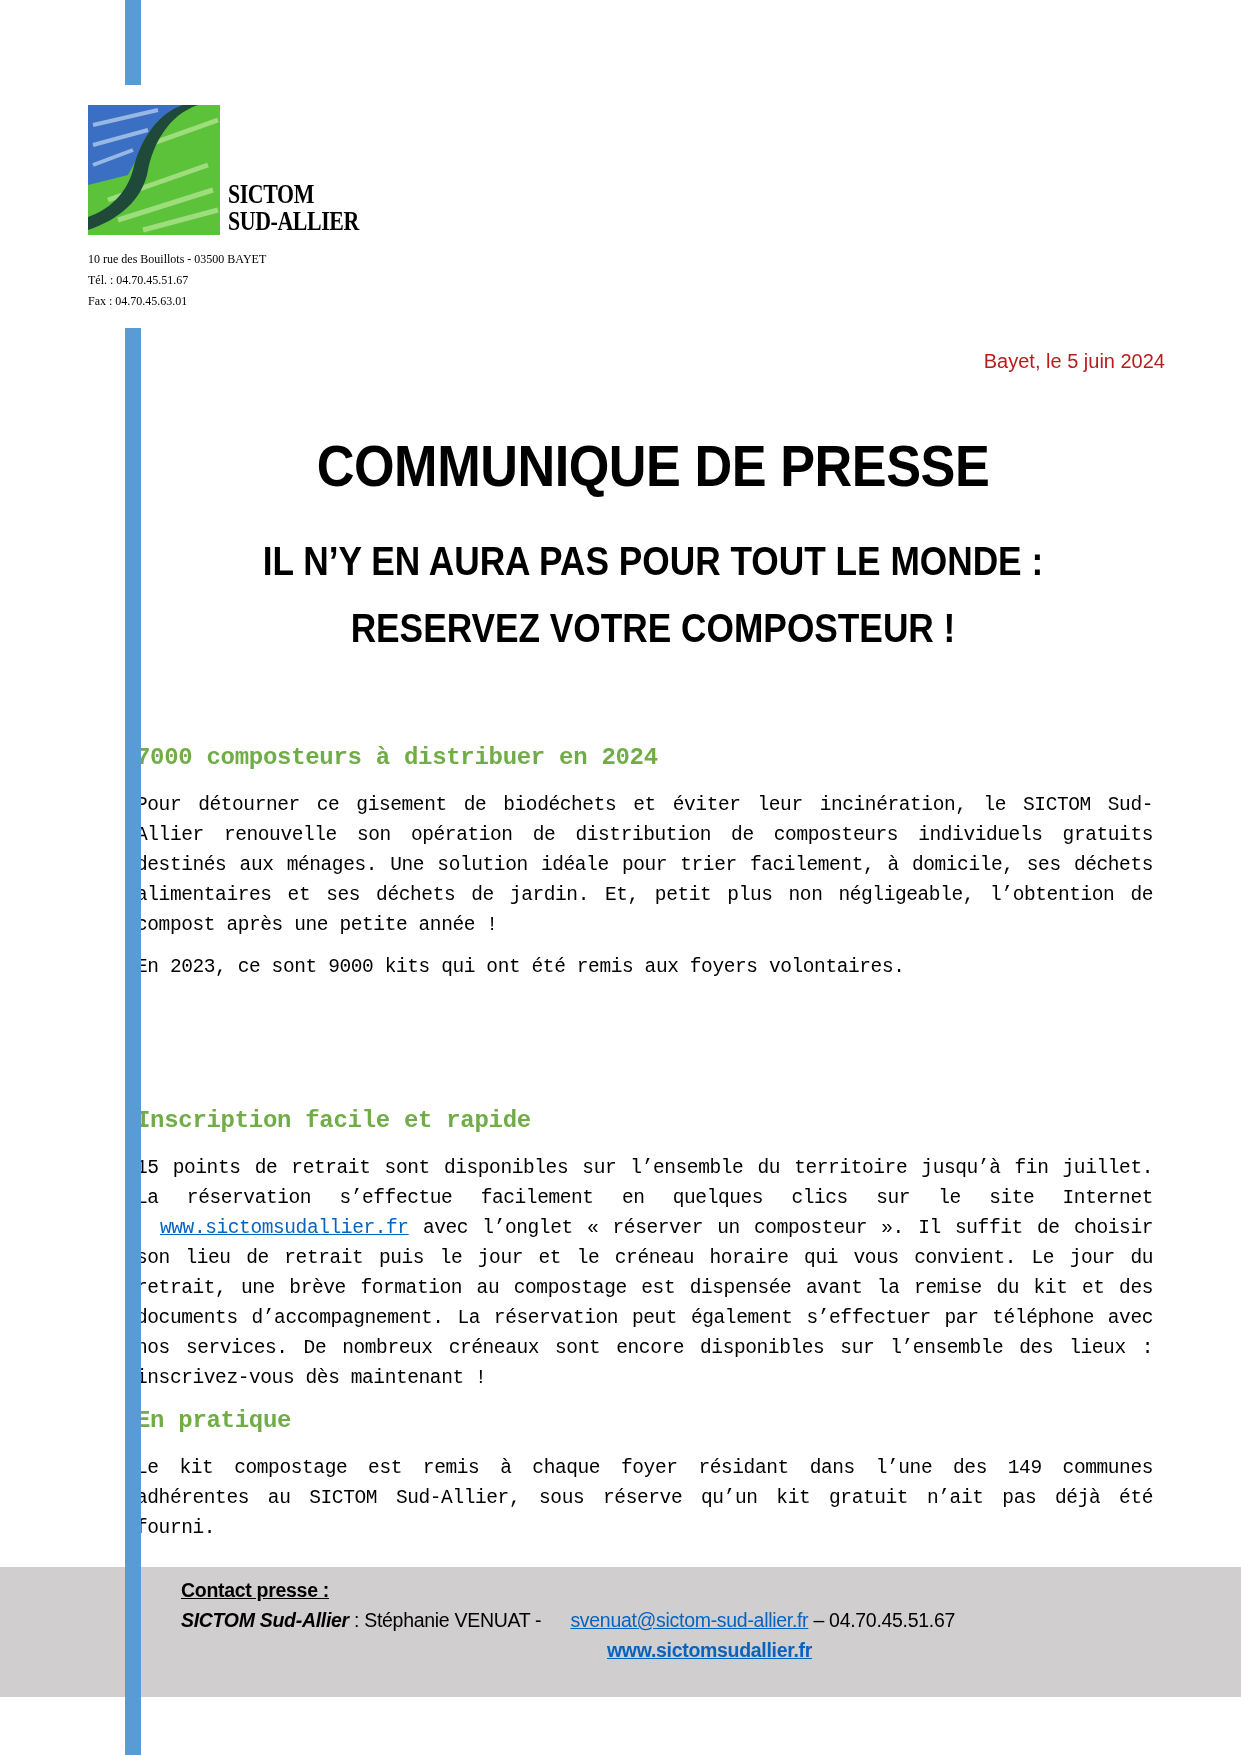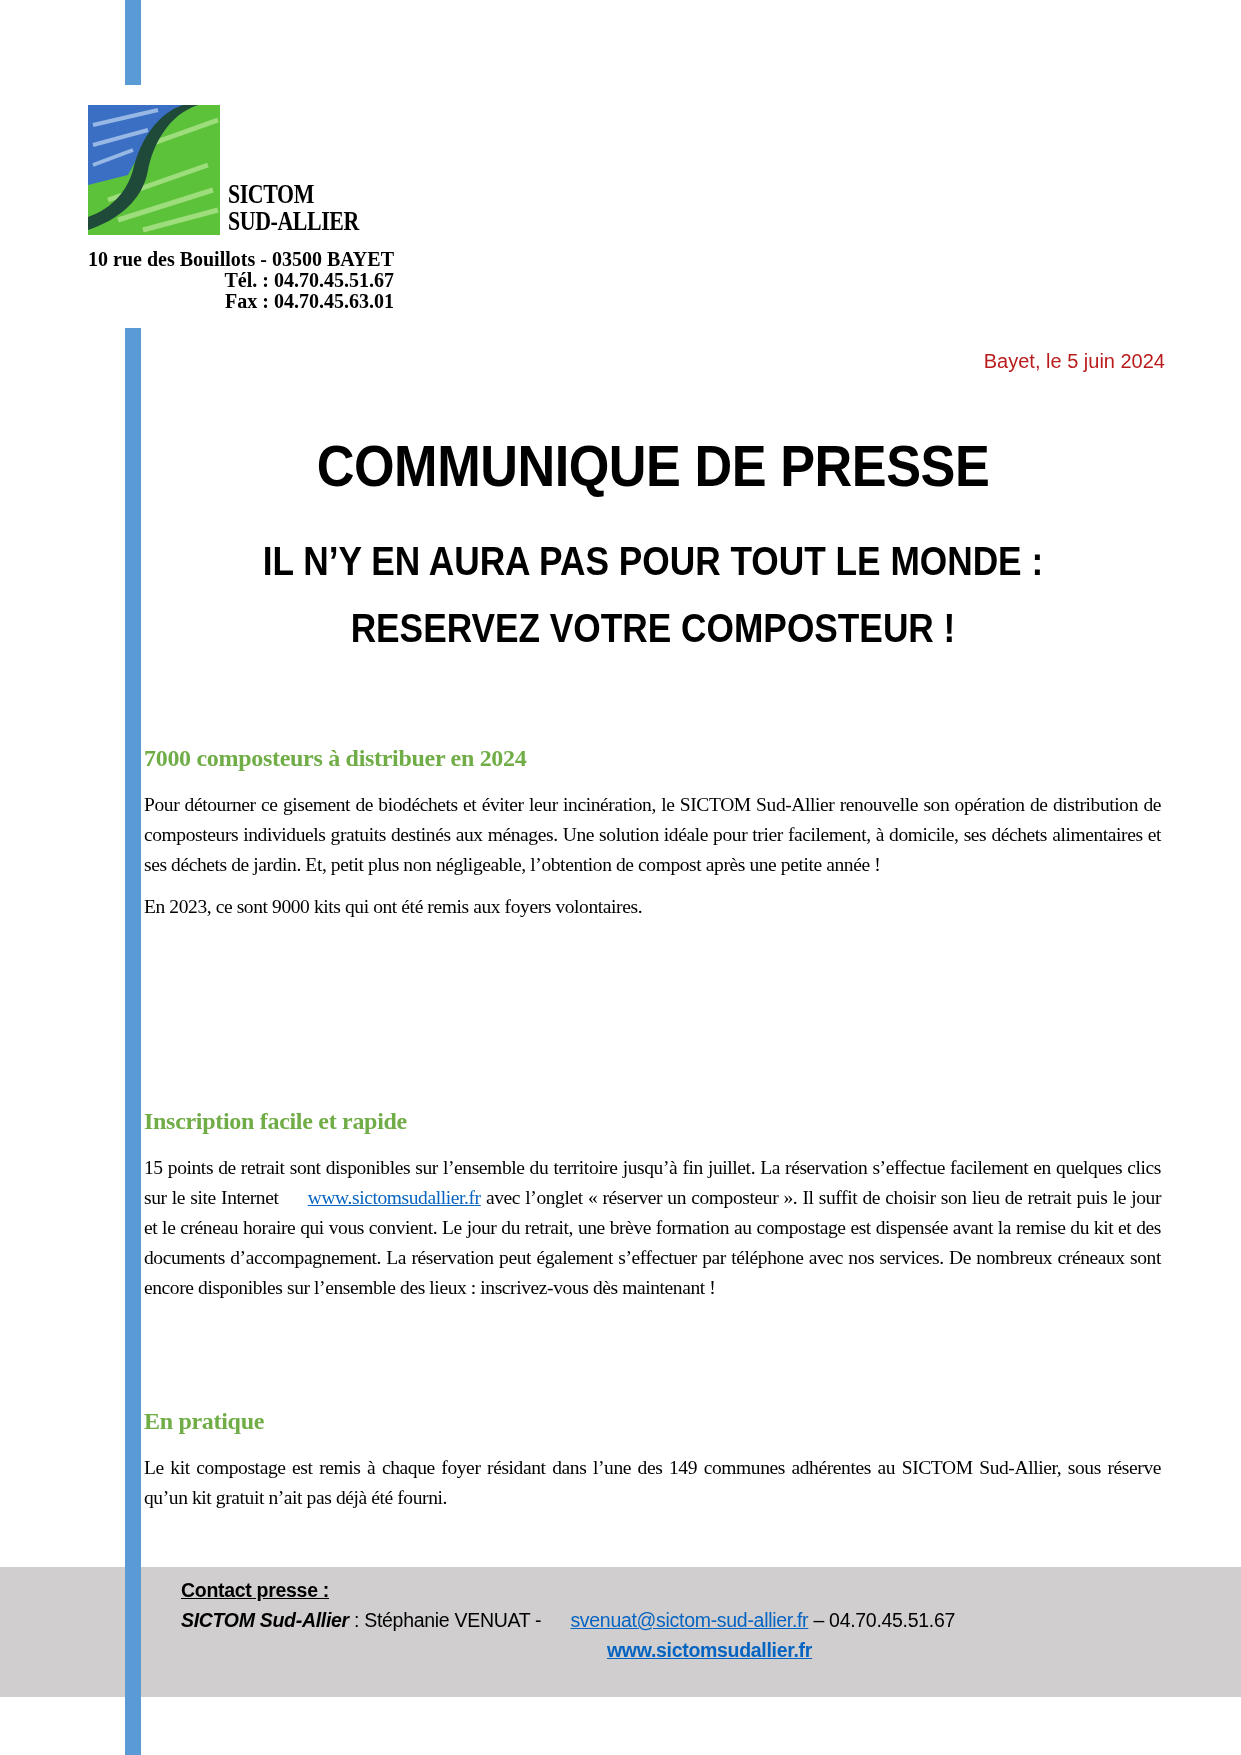--- a/index.html
+++ b/index.html
@@ -2,25 +2,25 @@
 <html><head>
 <meta charset="utf-8">
 <style>
   html, body { margin:0; padding:0; background:#ffffff; }
   body { width:1241px; height:1755px; position:relative; overflow:hidden; font-family:"Liberation Sans", sans-serif; color:#000; }
   .bar-top { position:absolute; left:125px; top:0; width:16px; height:85px; background:#5B9BD5; }
   .bar-main { position:absolute; left:125px; top:328px; width:16px; height:1427px; background:#5B9BD5; z-index:2; }
   .logo { position:absolute; left:88px; top:105px; width:132px; height:130px; overflow:hidden; }
   .logo svg { width:100%; height:100%; display:block; }
   .logo-name { position:absolute; left:228px; top:180px; font-family:"Liberation Serif", serif; font-weight:bold; font-size:28px; line-height:27px; transform:scaleX(0.78); transform-origin:left top; letter-spacing:-0.5px; }
-  .address { position:absolute; left:88px; top:249px; font-family:"Liberation Serif", serif; font-weight:bold; font-size:20px; line-height:21px;text-align:right; }
+  .address { position:absolute; left:88px; top:249px; font-family:"Liberation Serif", serif; font-weight:normal; font-size:12px; line-height:21px; }
   .date { position:absolute; right:76px; top:350px; font-size:20px; color:#b91c1c; }
   .title { position:absolute; left:141px; width:1024px; top:432px; text-align:center; font-weight:bold; font-size:58px; letter-spacing:-0.5px; transform:scaleX(0.9); transform-origin:center top; }
   .subtitle { position:absolute; left:141px; width:1024px; top:528px; text-align:center; font-weight:bold; font-size:41px; line-height:67px; transform:scaleX(0.86); transform-origin:center top; }
-  .content { position:absolute; left:144px; width:1017px; font-family:Liberation Serif, serif; font-size:19.5px; line-height:30px; }
+  .content { position:absolute; left:136px; width:1017px; font-family:Liberation Mono, monospace; font-size:19.5px; line-height:30px; }
   .section h2 { margin:0 0 17px 0; color:#70AD47; font-size:24px; font-weight:bold; line-height:30px; letter-spacing:-0.3px; }
   .section p { margin:0 0 12px 0; text-align:justify; letter-spacing:-0.4px; }
   a.link { color:#0563C1; text-decoration:underline;margin-left:24px; }
   .footer { position:absolute; left:0; top:1567px; width:1241px; height:130px; background:#D0CECE; z-index:1; }
   .footer-inner { position:absolute; left:181px; top:8px; width:1000px; font-size:19.5px; line-height:30px; letter-spacing:-0.3px; }
   .contact-label { font-weight:bold; text-decoration:underline; }
   .org { font-weight:bold; font-style:italic; }
   .site-line { text-align:left; padding-left:402px; font-weight:bold; }
 </style>
 </head>

